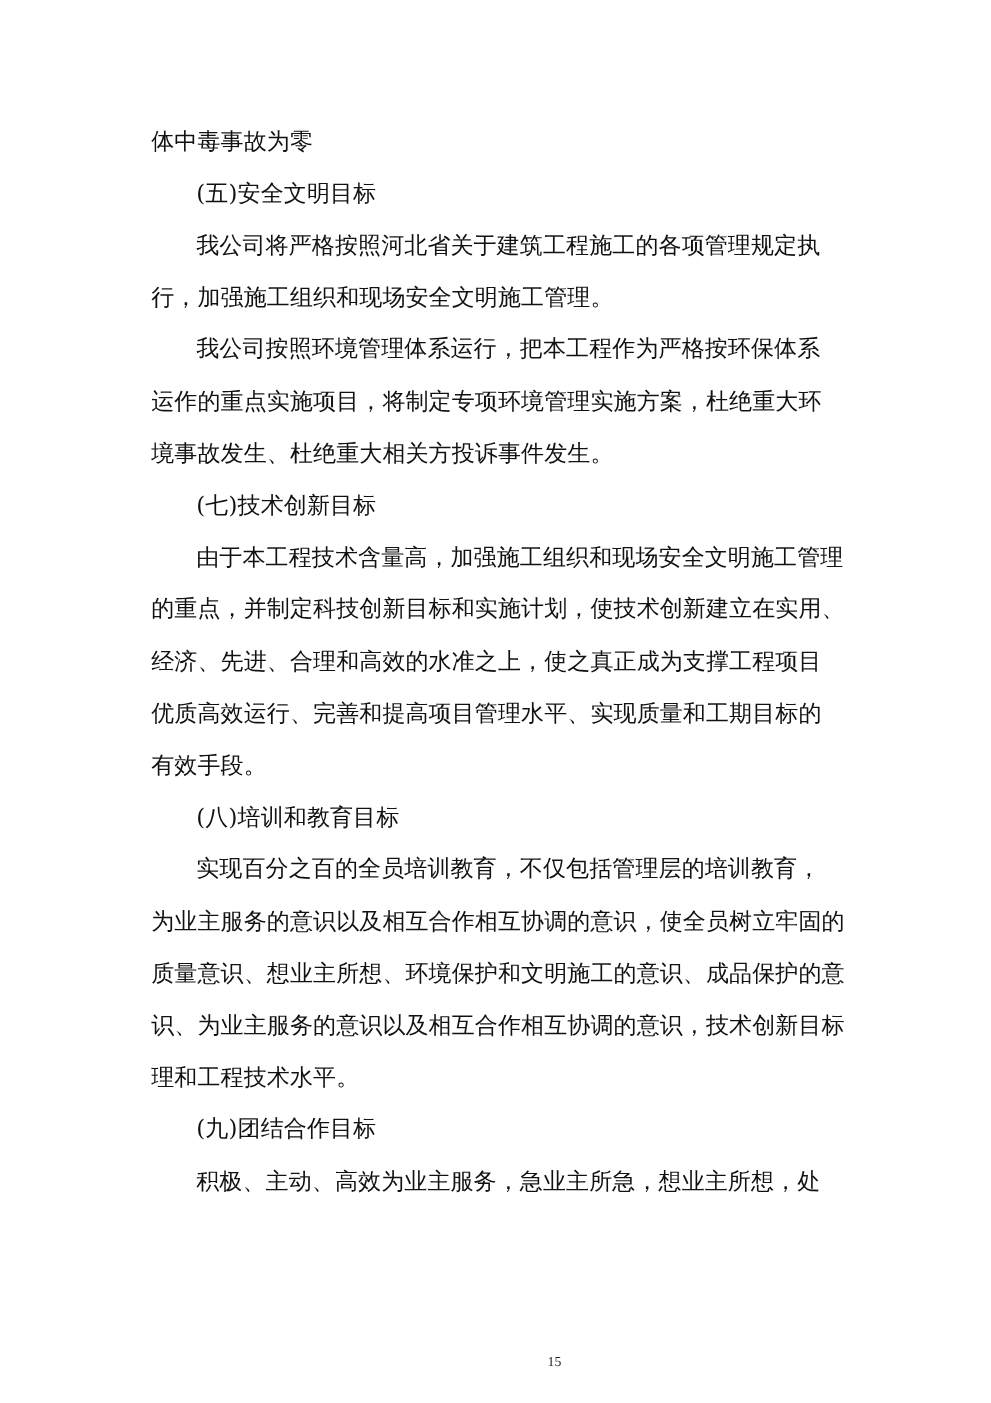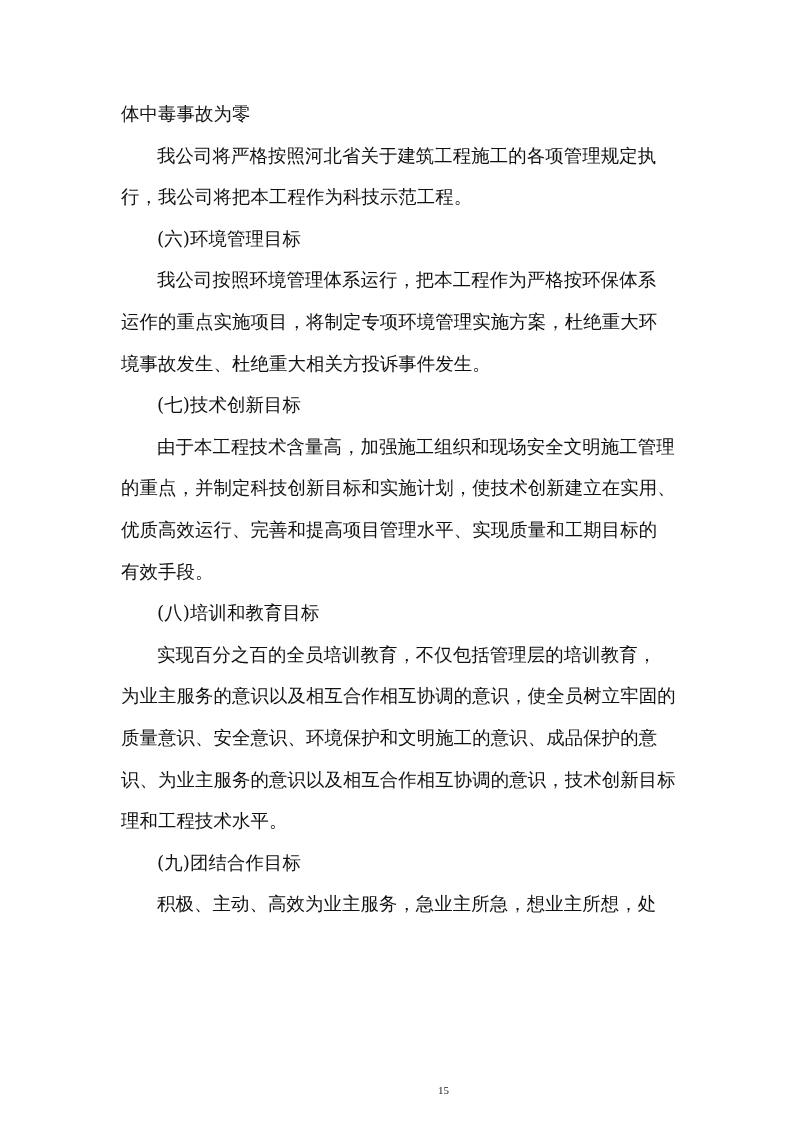--- a/index.html
+++ b/index.html
@@ -53,42 +53,43 @@
   }
 </style>
 </head>
 <body>
 
 <div class="page">
   <div class="content">
 
     <div class="line">体中毒事故为零</div>
 
+    <div class="line indent">(五)安全文明目标</div>
 
     <div class="line indent">我公司将严格按照河北省关于建筑工程施工的各项管理规定执</div>
-    <div class="line">行，我公司将把本工程作为科技示范工程。</div>
+    <div class="line">行，加强施工组织和现场安全文明施工管理。</div>
 
-    <div class="line indent">(六)环境管理目标</div>
 
     <div class="line indent">我公司按照环境管理体系运行，把本工程作为严格按环保体系</div>
     <div class="line">运作的重点实施项目，将制定专项环境管理实施方案，杜绝重大环</div>
     <div class="line">境事故发生、杜绝重大相关方投诉事件发生。</div>
 
     <div class="line indent">(七)技术创新目标</div>
 
     <div class="line indent">由于本工程技术含量高，加强施工组织和现场安全文明施工管理</div>
     <div class="line">的重点，并制定科技创新目标和实施计划，使技术创新建立在实用、</div>
+    <div class="line">经济、先进、合理和高效的水准之上，使之真正成为支撑工程项目</div>
     <div class="line">优质高效运行、完善和提高项目管理水平、实现质量和工期目标的</div>
     <div class="line">有效手段。</div>
 
     <div class="line indent">(八)培训和教育目标</div>
 
     <div class="line indent">实现百分之百的全员培训教育，不仅包括管理层的培训教育，</div>
     <div class="line">为业主服务的意识以及相互合作相互协调的意识，使全员树立牢固的</div>
-    <div class="line">质量意识、安全意识、环境保护和文明施工的意识、成品保护的意</div>
+    <div class="line">质量意识、想业主所想、环境保护和文明施工的意识、成品保护的意</div>
     <div class="line">识、为业主服务的意识以及相互合作相互协调的意识，技术创新目标</div>
     <div class="line">理和工程技术水平。</div>
 
     <div class="line indent">(九)团结合作目标</div>
 
     <div class="line indent">积极、主动、高效为业主服务，急业主所急，想业主所想，处</div>
 
   </div>
 
   <div class="page-number">15</div>

